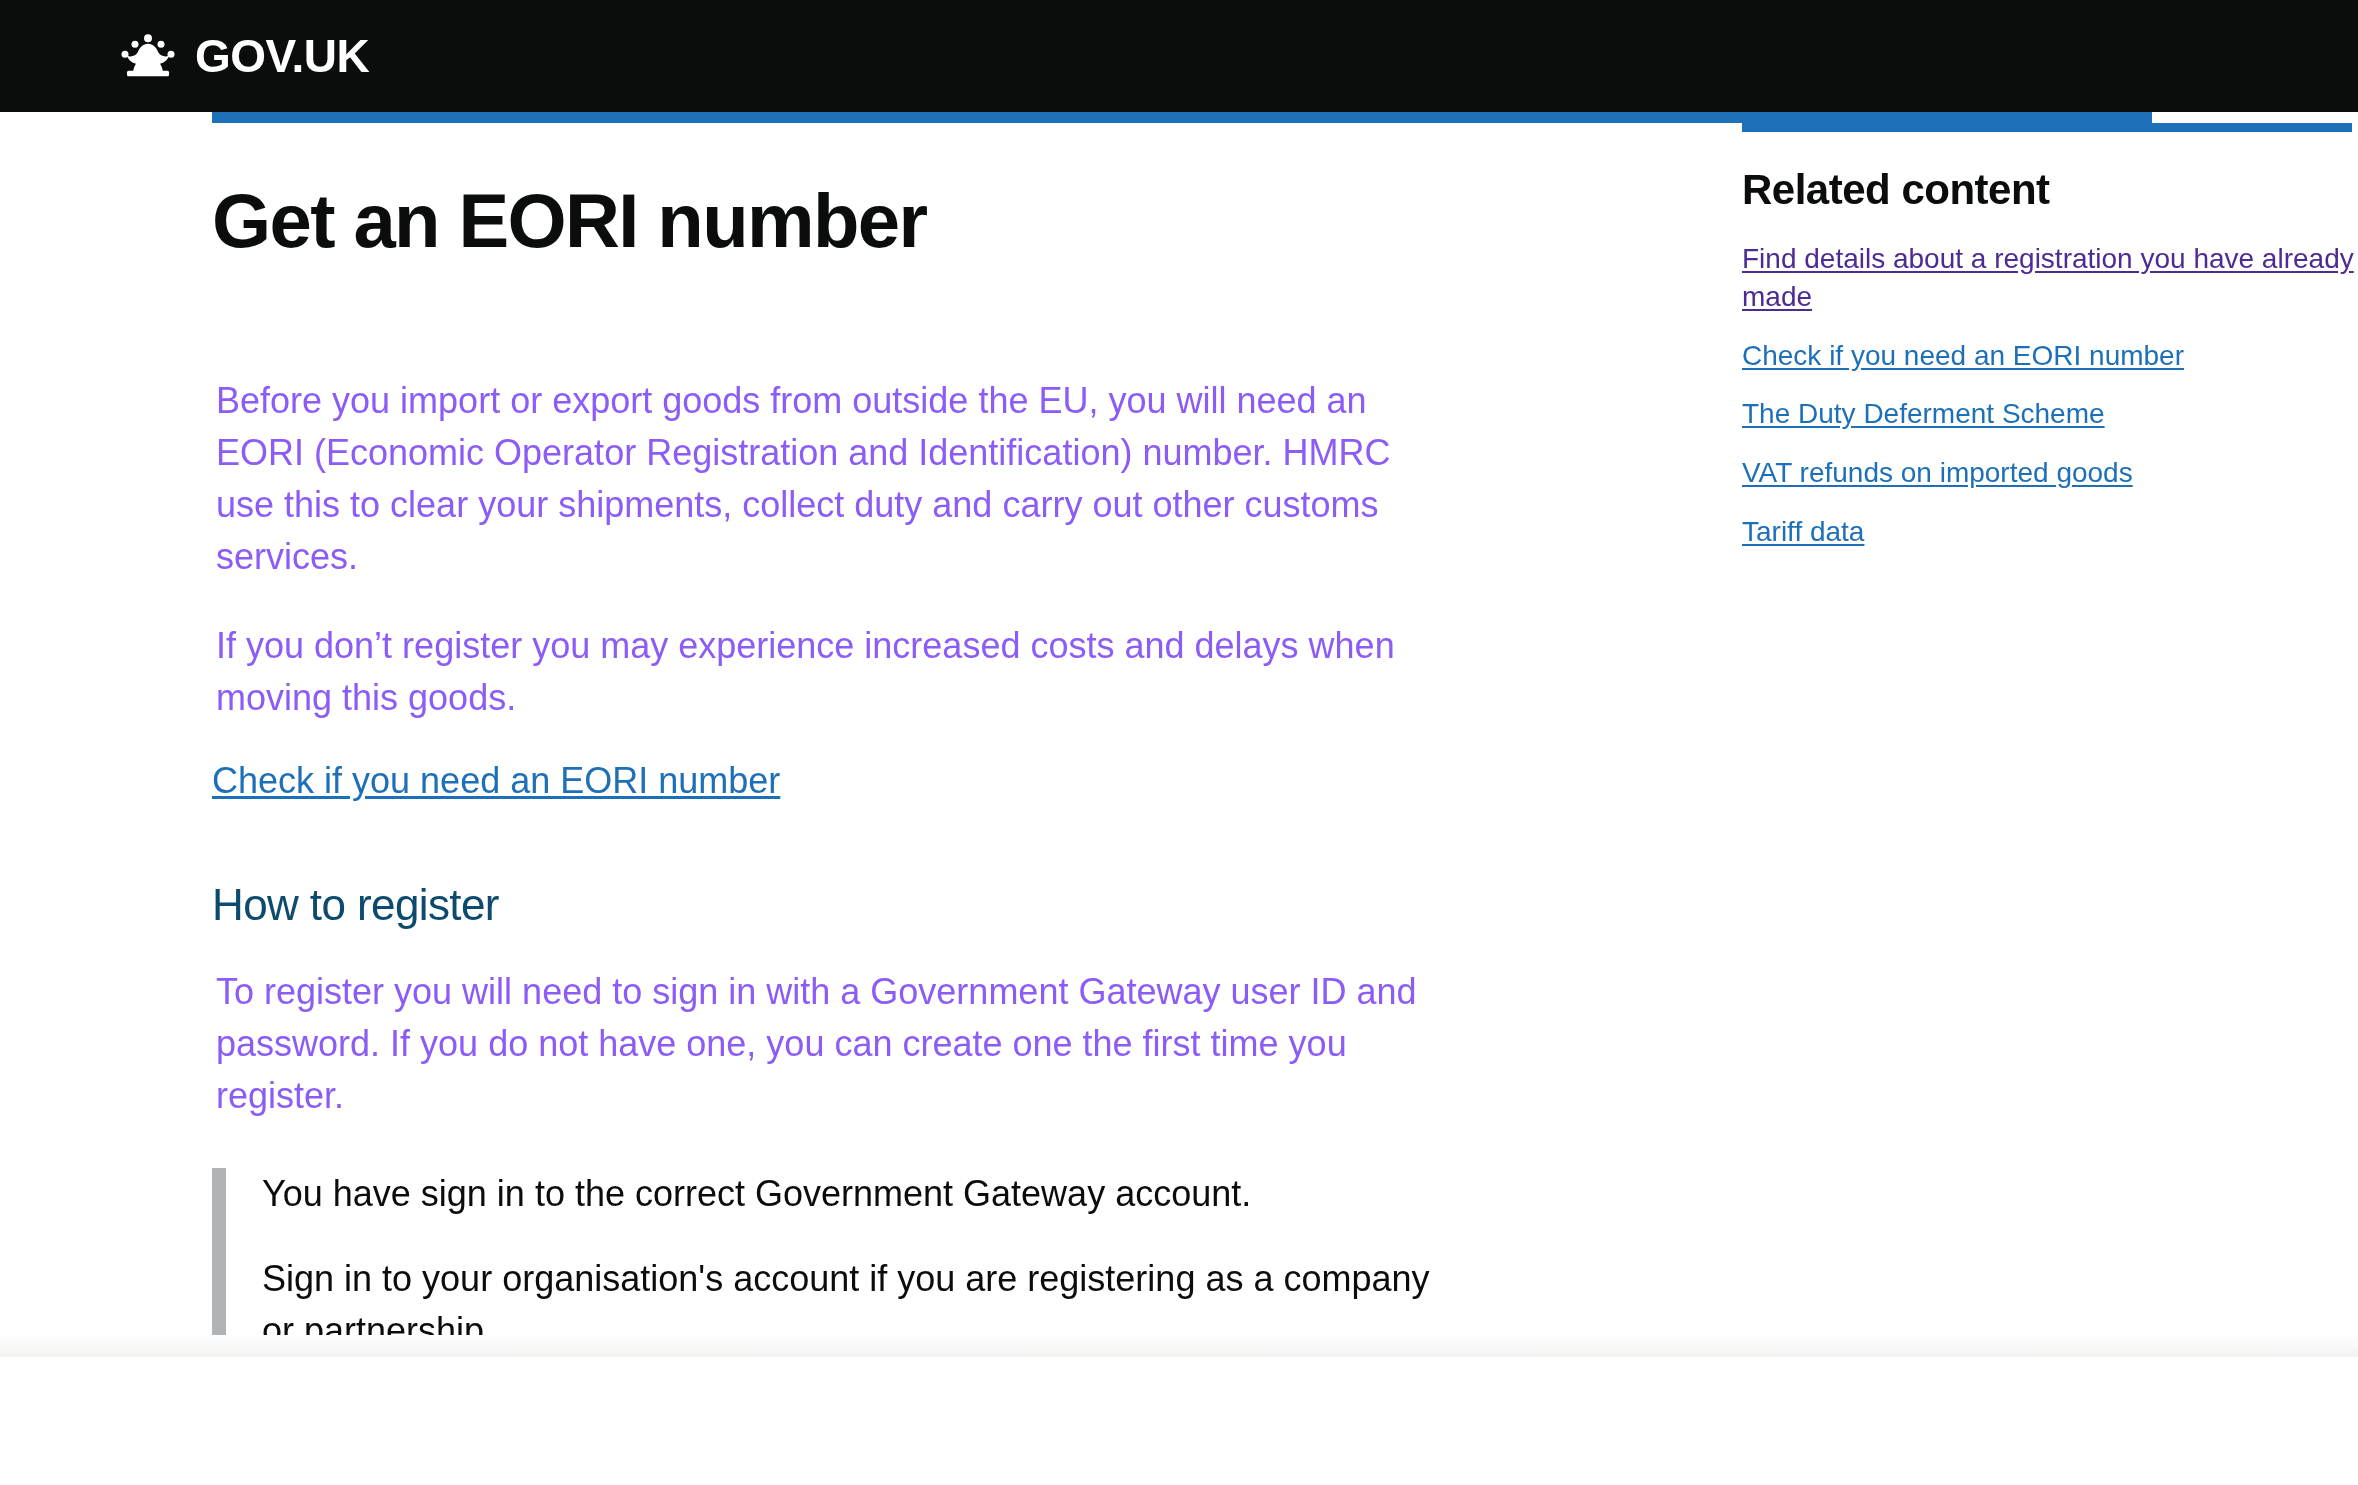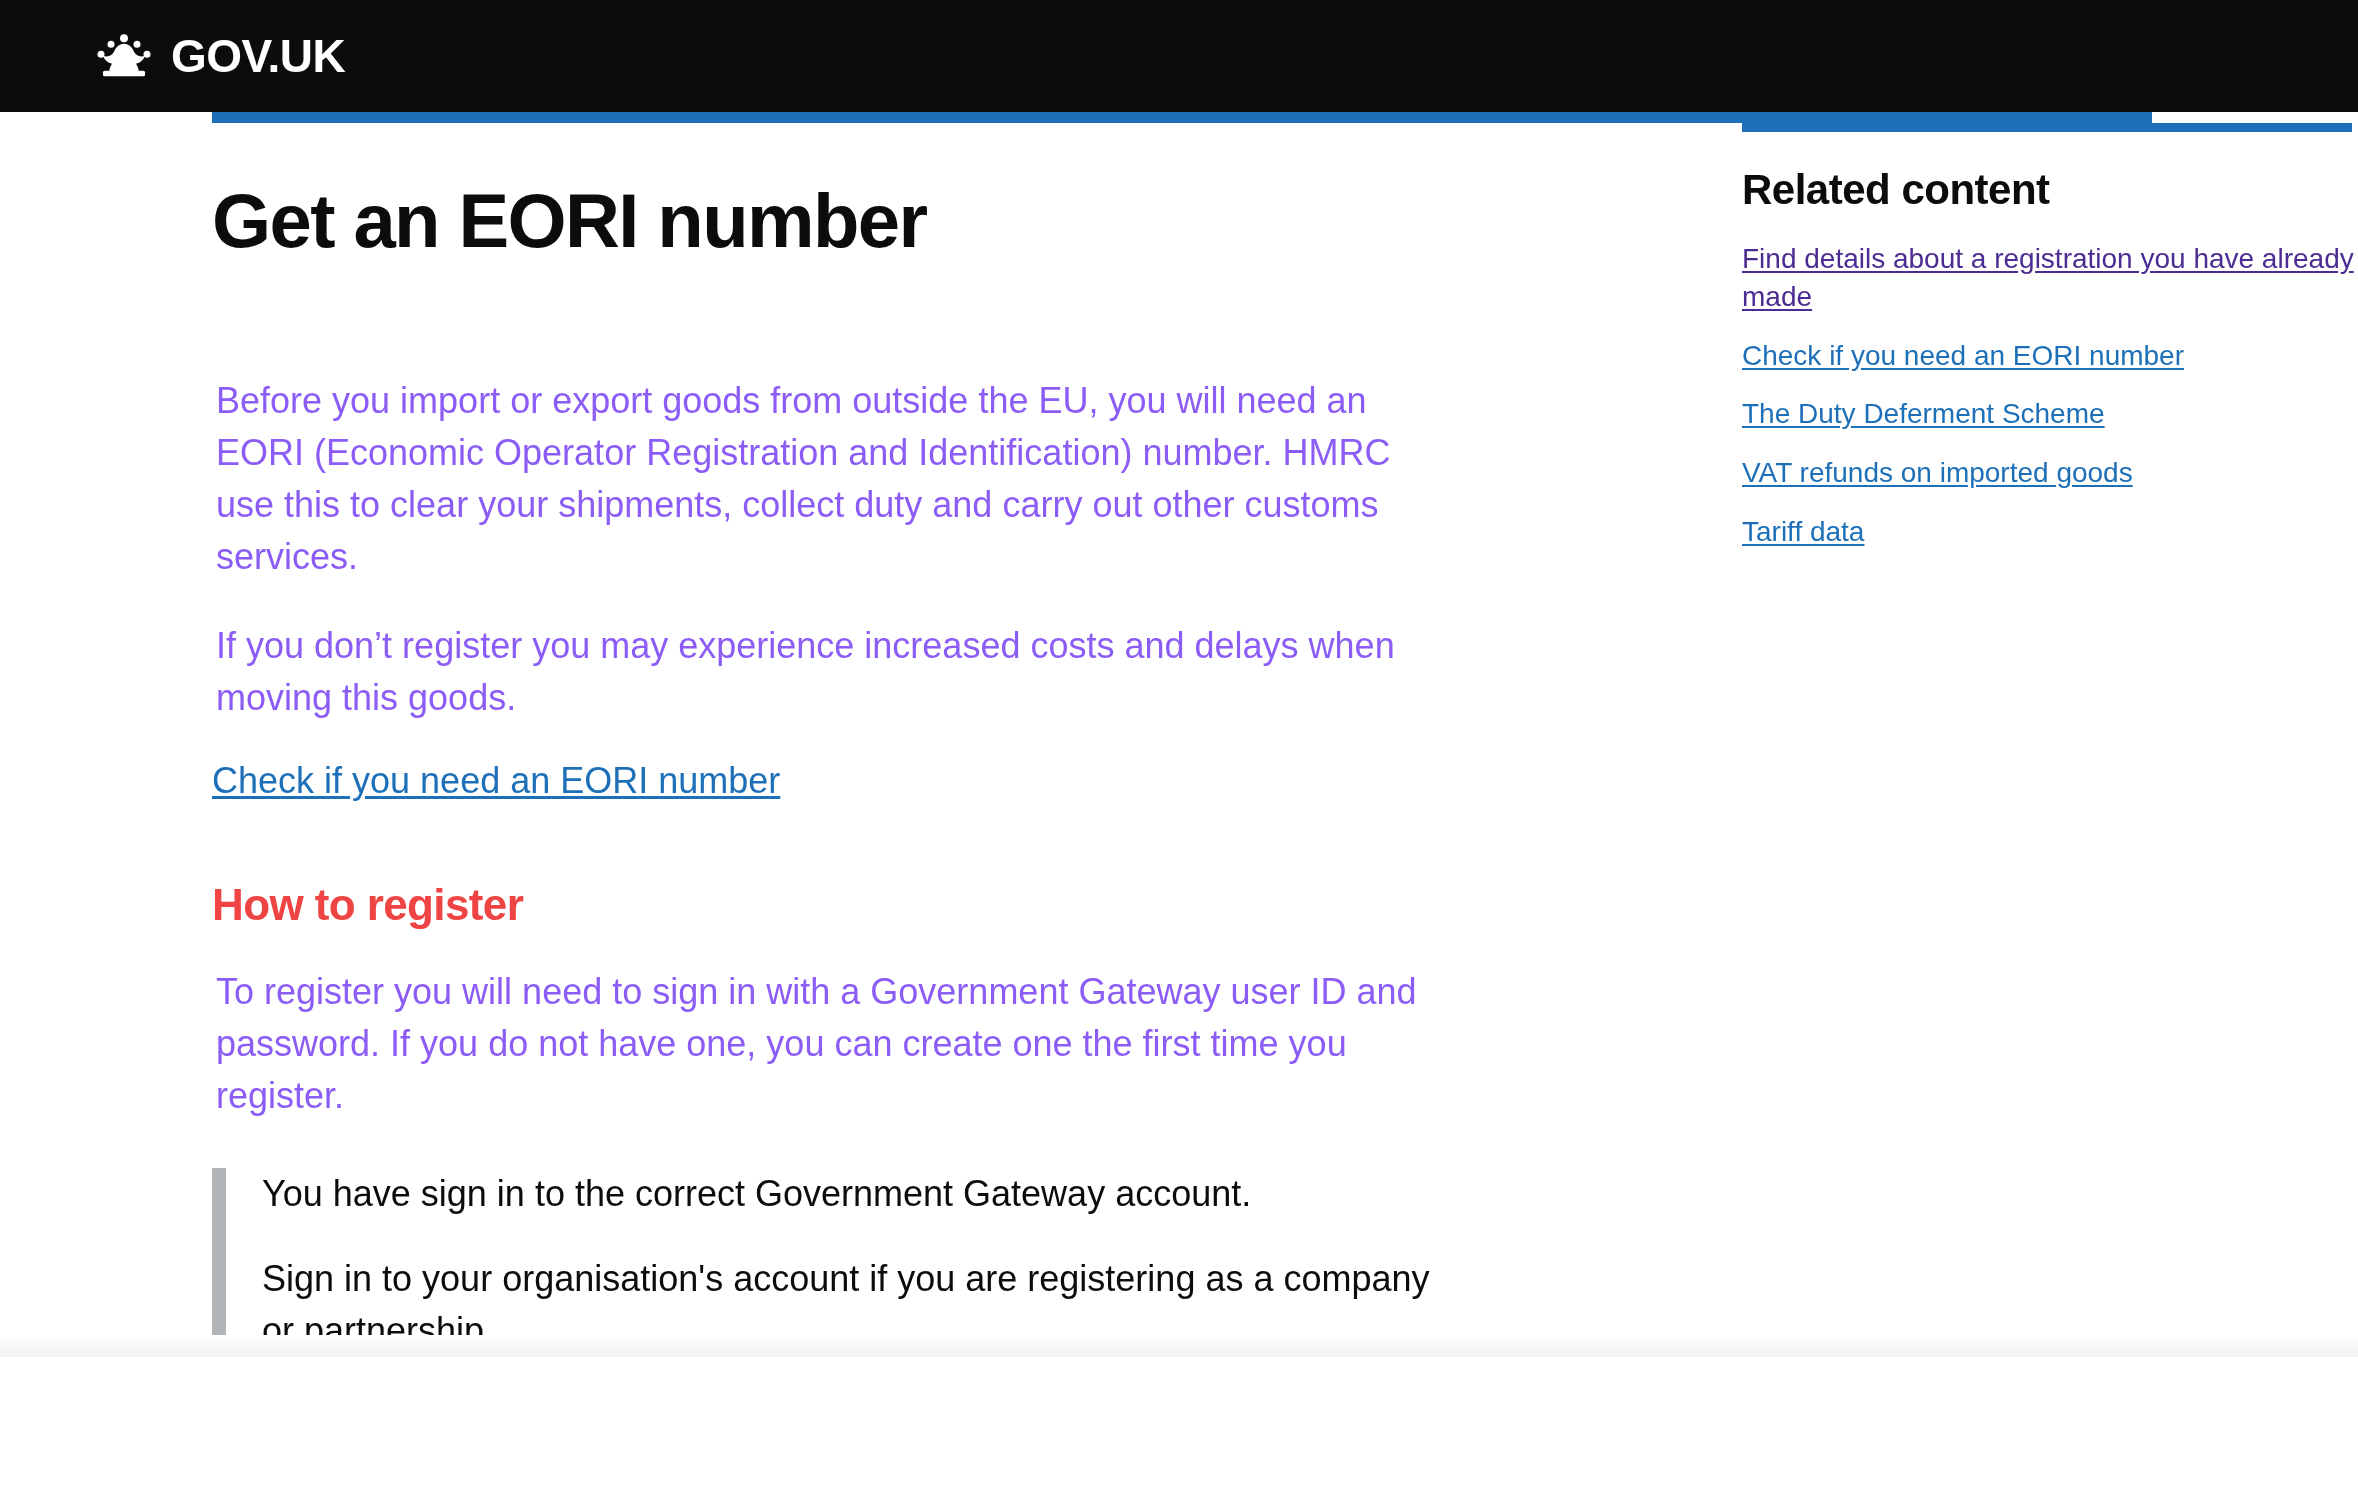--- a/index.html
+++ b/index.html
@@ -15,21 +15,21 @@
     color: #0b0c0c;
     -webkit-font-smoothing: antialiased;
   }
 
   
   .gov-header {
     background: #0b0c0c;
     height: 112px;
     display: flex;
     align-items: center;
-    padding-left: 91px;
+    padding-left: 115px;
     box-sizing: border-box;
   }
   .gov-logo {
     display: flex;
     align-items: center;
     gap: 14px;
     text-decoration: none;
   }
   .crown {
     display: block;
@@ -103,24 +103,24 @@
 
   a.gov-link {
     color: #1d70b8;
     text-decoration: underline;
     text-underline-offset: 3px;
     font-size: 36px;
   }
 
   h2.section-heading {
     font-size: 44px;
-    font-weight: 700;
+    font-weight: 400;
     letter-spacing: -0.6px;
     margin: 0;
-    color: #ef4444;
+    color: #0c4a6e;
   }
 
   
   .inset {
     border-left: 14px solid #b1b4b6;
     padding: 0 0 0 36px;
     margin-top: 46px;
     max-width: 1260px;
   }
   .inset p {

